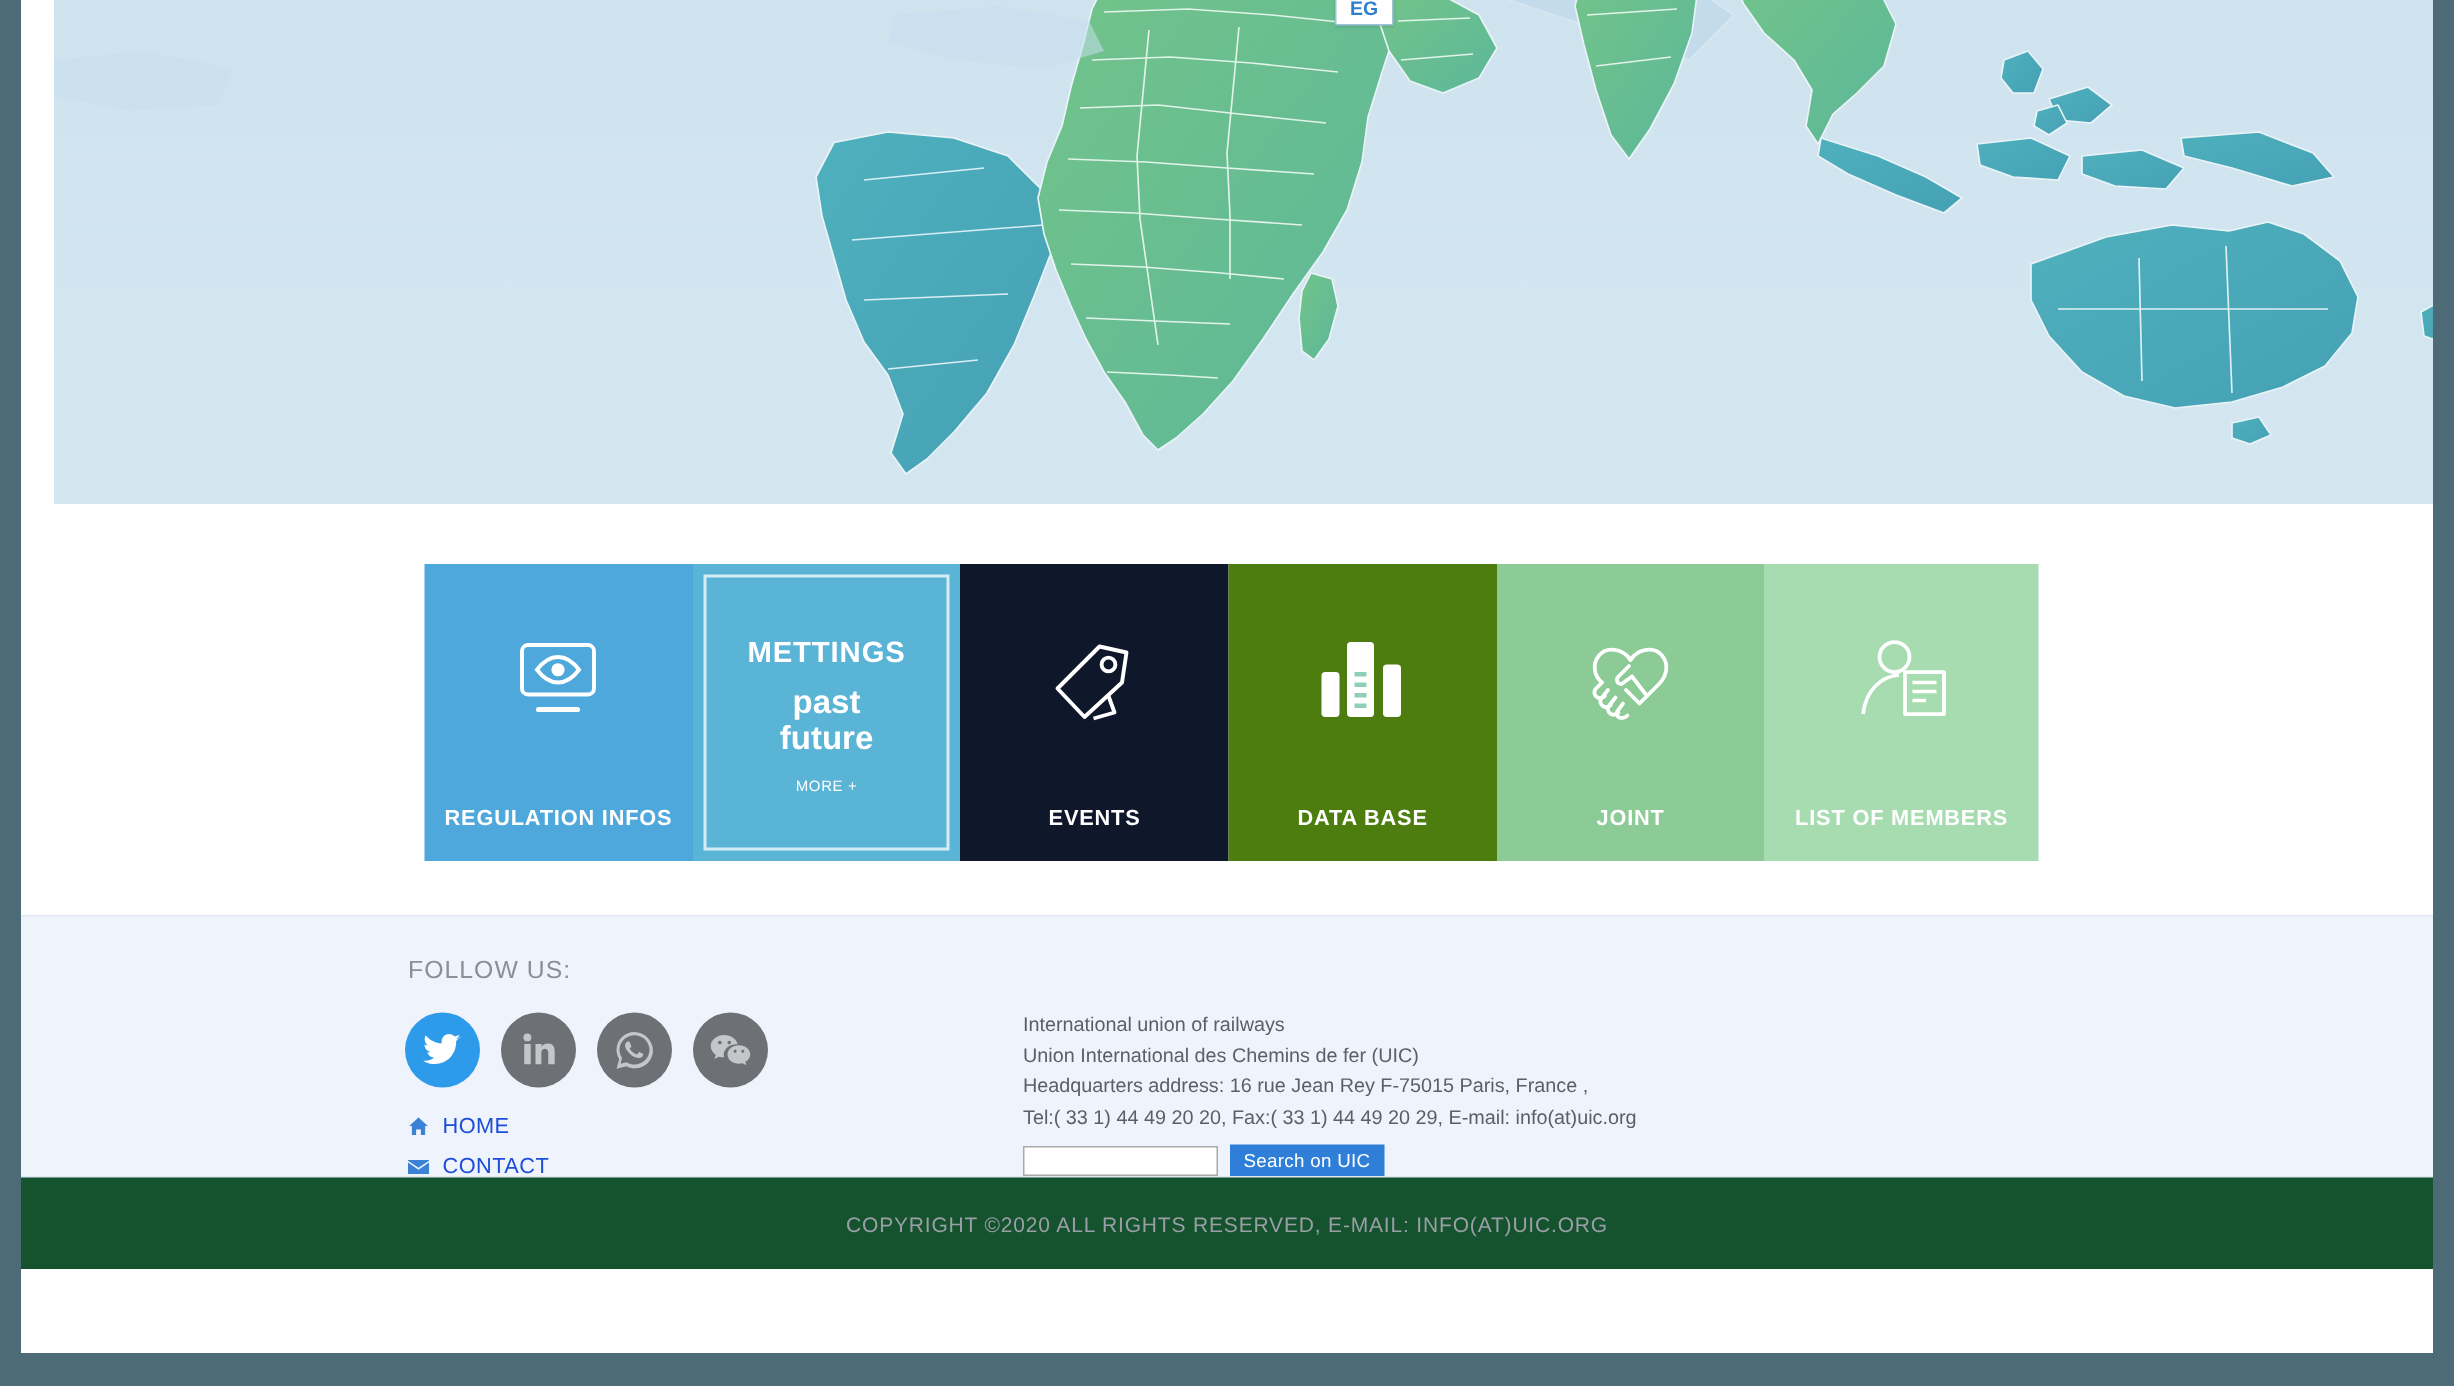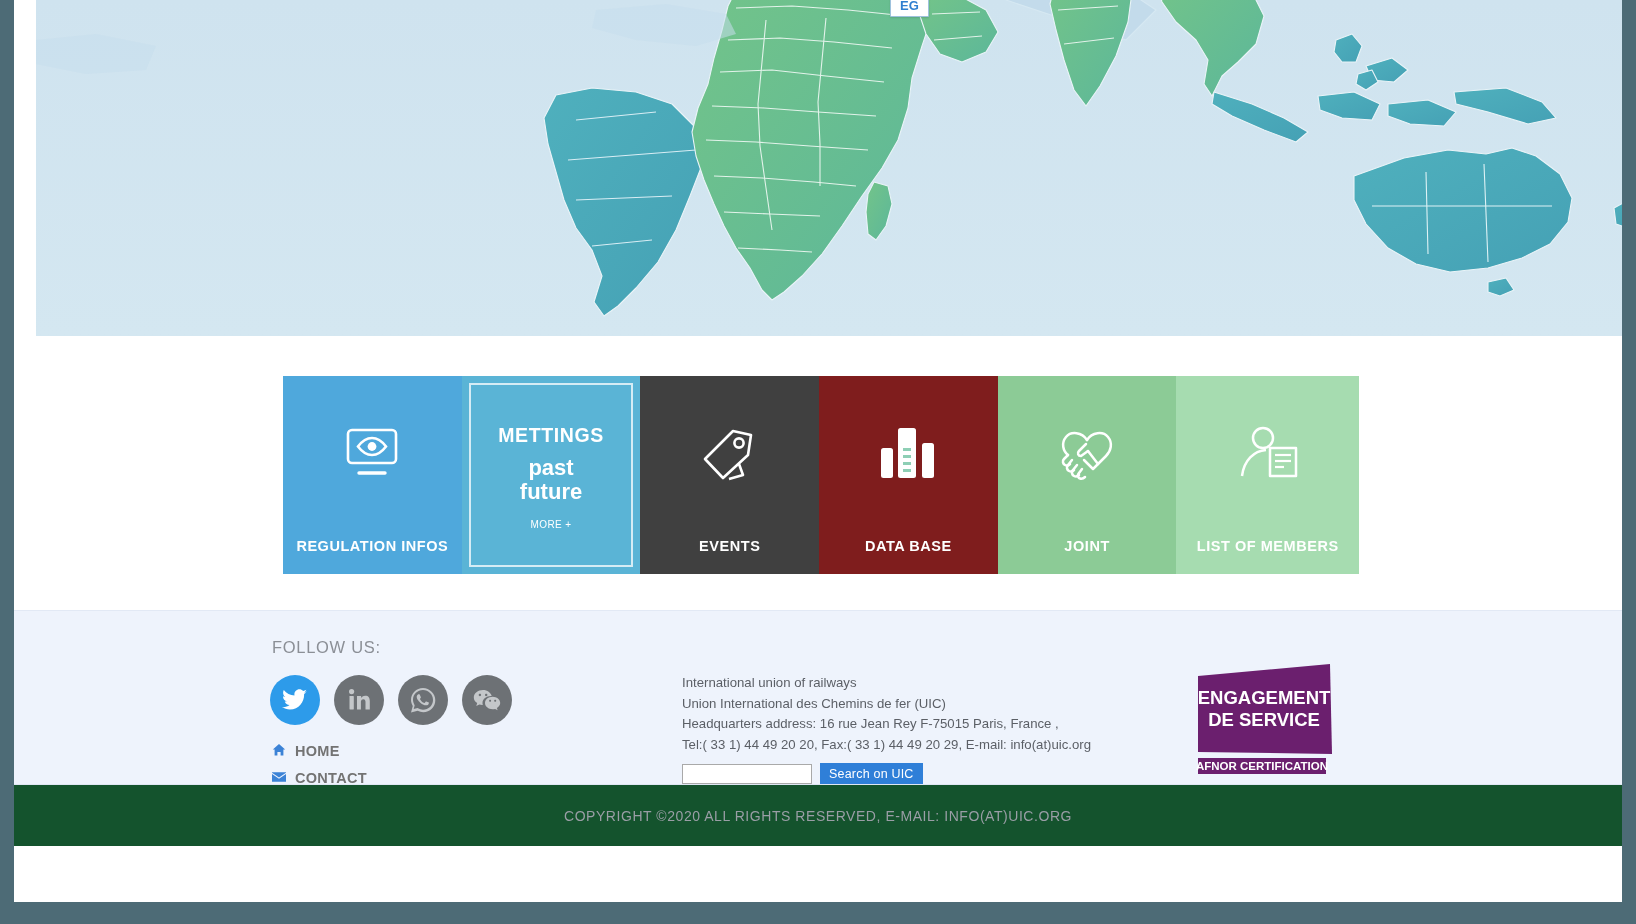--- a/index.html
+++ b/index.html
@@ -65,22 +65,22 @@
   .tile .lbl {
     color: #ffffff;
     font-size: 14.5px;
     font-weight: bold;
     letter-spacing: .55px;
     text-align: center;
     white-space: nowrap;
   }
   .t0 { background: #4fa8dc; width: 183px; }
   .t1 { background: #5ab4d6; width: 183px; }
-  .t2 { background: #404040; width: 183px; }
-  .t3 { background: #7f1d1d; width: 183px; }
+  .t2 { background: #0f172a; width: 183px; }
+  .t3 { background: #4d7c0f; width: 183px; }
   .t4 { background: #8ccb96; width: 183px; }
   .t5 { background: #a6dcb0; width: 187px; }
 
   
   .t1 .inner {
     position: absolute;
     left: 7px; top: 7px; right: 7px; bottom: 7px;
     border: 2px solid rgba(255,255,255,.75);
     display: flex;
     flex-direction: column;
@@ -107,23 +107,23 @@
   .soc {
     width: 50px; height: 50px; border-radius: 50%;
     display: flex; align-items: center; justify-content: center;
     cursor: pointer;
   }
   .soc.tw { background: #2d9bea; }
   .soc.gray { background: #6d7175; }
 
   .flinks { position: absolute; left: 258px; top: 132px; }
   .flink {
-    display: flex; align-items: flex-start; gap: 9px;
-    color: #737373; font-size: 14.5px; letter-spacing: .3px;
-    margin-bottom: 11px; cursor: pointer; font-weight: bold;
+    display: flex; align-items: center; gap: 9px;
+    color: #1d4ed8; font-size: 14.5px; letter-spacing: .3px;
+    margin-bottom: 11px; cursor: pointer;
   }
   .flink svg { display:block; }
 
   .addr { position: absolute; left: 668px; top: 62px; }
   .addr-line {
     color: #5b5f66; font-size: 13.2px; line-height: 20.6px; white-space: nowrap;
   }
   .searchrow { position: absolute; left: 668px; top: 152px; display: flex; align-items: center; }
   .search-input {
     width: 130px; height: 20px;
@@ -385,28 +385,19 @@
       <div class="addr-line">Union International des Chemins de fer (UIC)</div>
       <div class="addr-line">Headquarters address: 16 rue Jean Rey F-75015 Paris, France ,</div>
       <div class="addr-line">Tel:( 33 1) 44 49 20 20, Fax:( 33 1) 44 49 20 29, E-mail: info(at)uic.org</div>
     </div>
 
     <div class="searchrow">
       <input class="search-input" type="text" placeholder="" value="" style="">
       <button class="search-btn">Search on UIC</button>
     </div>
 
-    <div class="afnor">
-      <svg width="140" height="112" viewBox="0 0 140 112">
-        <path d="M2 14 L134 2 L136 92 L2 90 Z" fill="#6b1f6e"></path>
-        <rect x="2" y="96" width="128" height="16" fill="#6b1f6e"></rect>
-        <text x="68" y="42" text-anchor="middle" fill="#ffffff" font-family="Liberation Sans, sans-serif" font-size="18.5" font-weight="bold">ENGAGEMENT</text>
-        <text x="68" y="64" text-anchor="middle" fill="#ffffff" font-family="Liberation Sans, sans-serif" font-size="18.5" font-weight="bold">DE SERVICE</text>
-        <text x="66" y="108" text-anchor="middle" fill="#ffffff" font-family="Liberation Sans, sans-serif" font-size="11.5" font-weight="bold">AFNOR CERTIFICATION</text>
-      </svg>
-    </div>
 
     <div class="copyright">
       <span>COPYRIGHT ©2020  ALL RIGHTS RESERVED, E-MAIL: INFO(AT)UIC.ORG</span>
     </div>
   </div>
 
 </div>
 
 </body></html>

